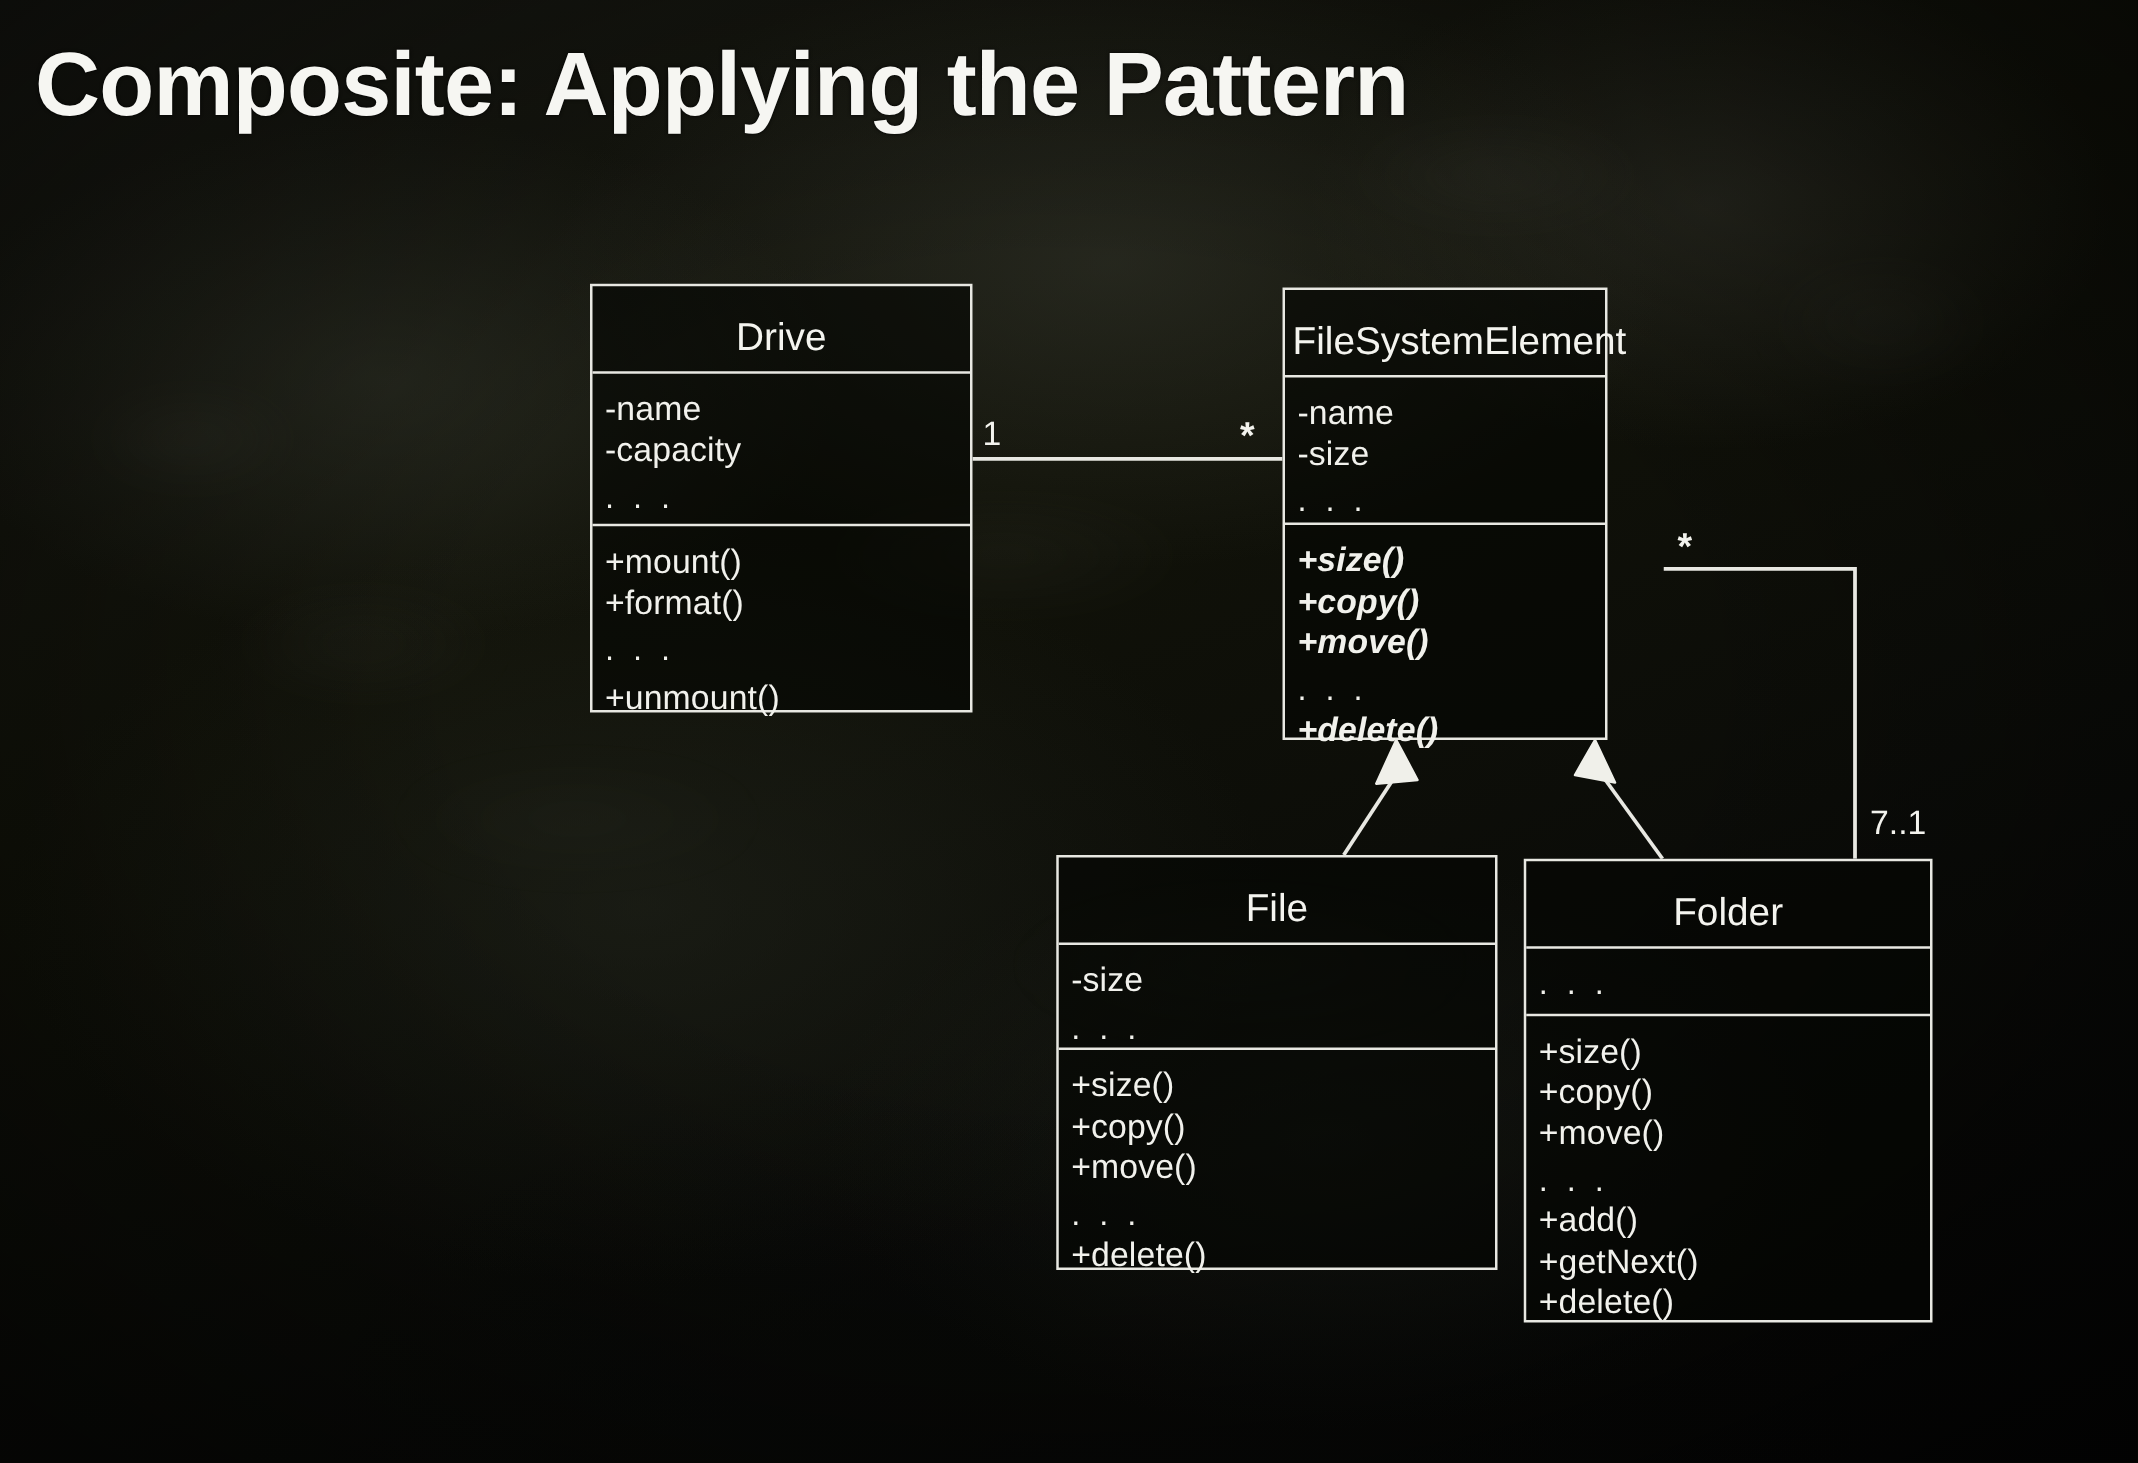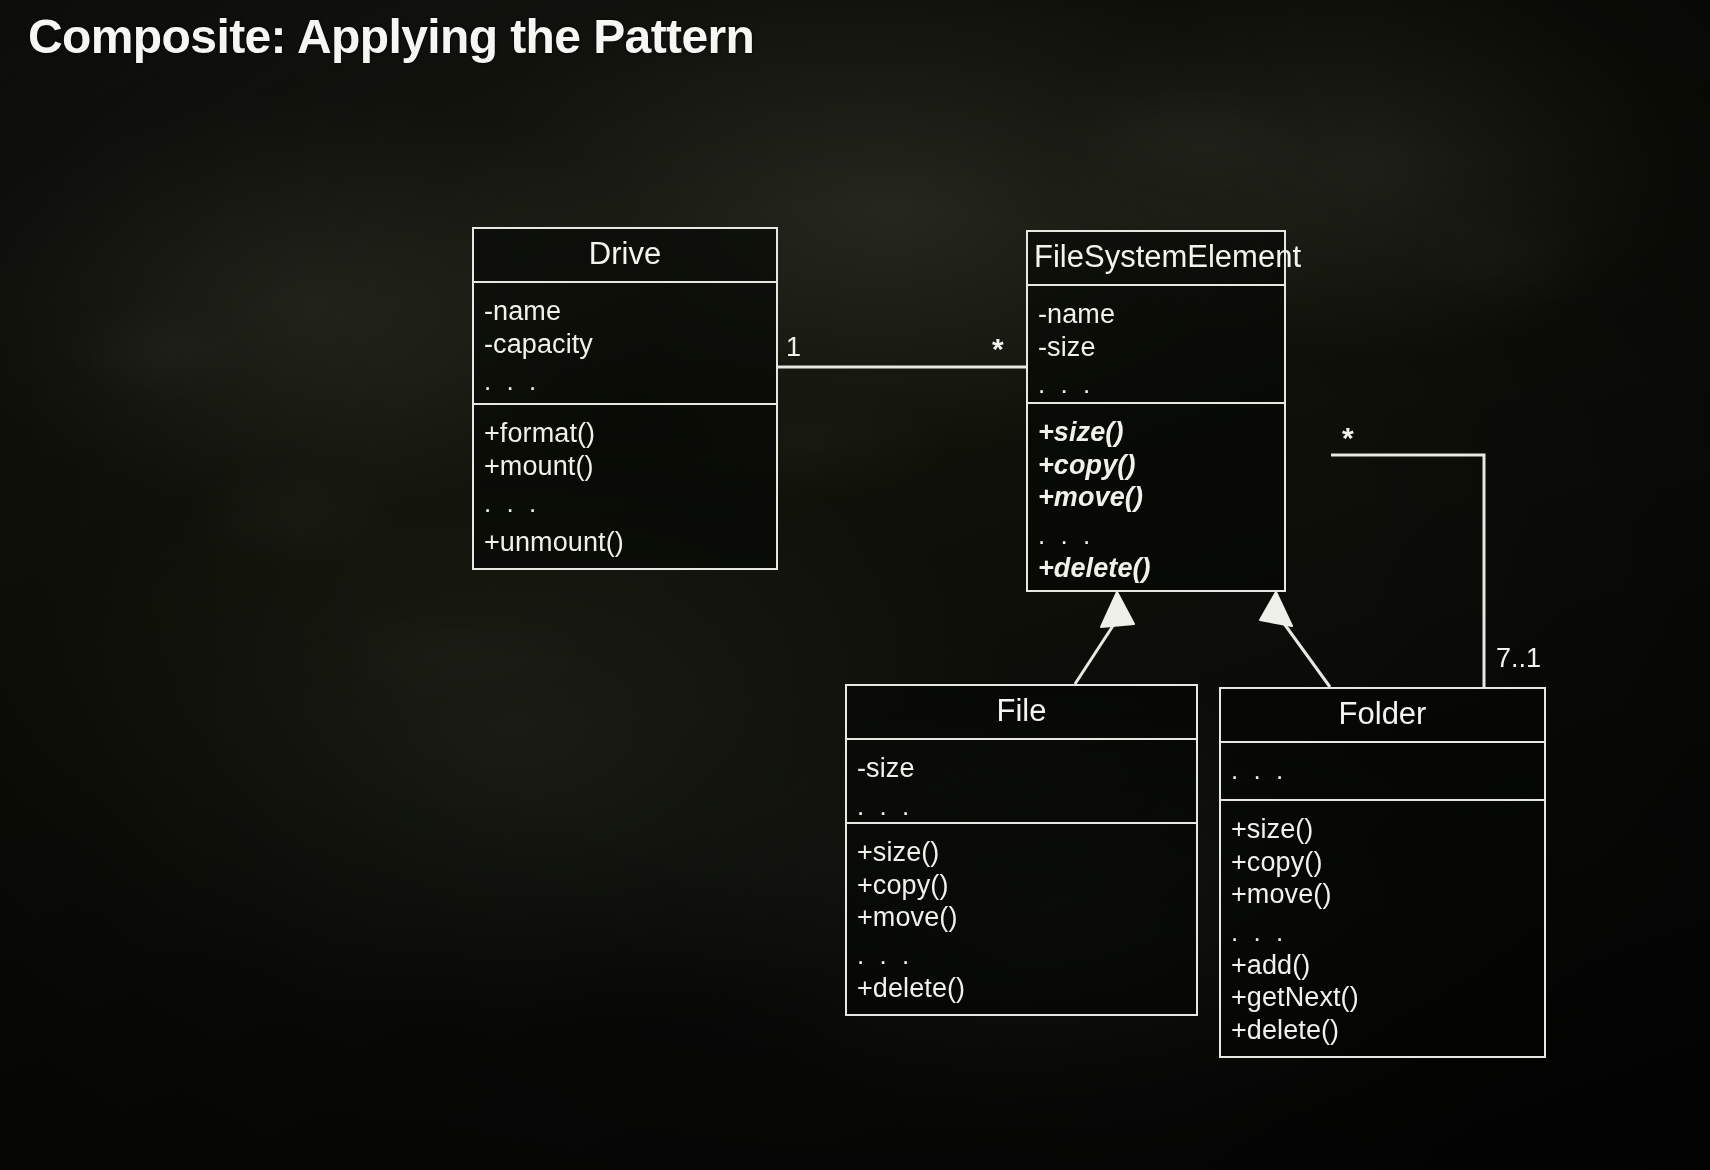--- a/index.html
+++ b/index.html
@@ -46,22 +46,22 @@
     filter: blur(18px);
   }
   #bg-vignette {
     background: radial-gradient(ellipse 1200px 820px at 50% 46%, rgba(0,0,0,0) 40%, rgba(0,0,0,0.55) 100%);
   }
 
   
   #slide-title {
     position: absolute;
     left: 28px;
-    top: 8px;
-    font-size: 48px;
+    top: 25px;
+    font-size: 72px;
     font-weight: 700;
     letter-spacing: -0.6px;
     color: #f6f6f2;
     white-space: nowrap;
     text-shadow: 0 0 3px rgba(0,0,0,0.9);
     line-height: 1.22;
   }
 
   
   #diagram {
@@ -84,21 +84,21 @@
     display: flex;
     flex-direction: column;
   }
   .uml-name {
     box-sizing: border-box;
     text-align: center;
     font-size: 31px;
     font-weight: 400;
     color: #f4f4ef;
     border-bottom: 2px solid #e8e8e2;
-    padding: 8px 6px 10px;
+    padding: 24px 6px 10px;
     line-height: 1.1;
     white-space: nowrap;
   }
   .uml-compartment {
     box-sizing: border-box;
     padding: 12px 0 8px 10px;
     font-size: 27px;
     line-height: 1.21;
     color: #f1f1ec;
   }
@@ -169,22 +169,22 @@
     <div class="mult-label" style="left:1496px; top:645px;">7..1</div>
 
     <div class="uml-class" id="class-drive" style="left:472px; top:227px; width:306px; height:343px;">
       <div class="uml-name">Drive</div>
       <div class="uml-compartment attrs" style="height:122px;">
         <div class="uml-member">-name</div>
         <div class="uml-member">-capacity</div>
         <div class="uml-member ellipsis gap-top">. . .</div>
       </div>
       <div class="uml-compartment ops">
+        <div class="uml-member">+mount()</div>
         <div class="uml-member">+format()</div>
-        <div class="uml-member">+mount()</div>
         <div class="uml-member ellipsis gap-top">. . .</div>
         <div class="uml-member gap-top">+unmount()</div>
       </div>
     </div>
 
     <div class="uml-class" id="class-filesystemelement" style="left:1026px; top:230px; width:260px; height:362px;">
       <div class="uml-name">FileSystemElement</div>
       <div class="uml-compartment attrs" style="height:118px;">
         <div class="uml-member">-name</div>
         <div class="uml-member">-size</div>

